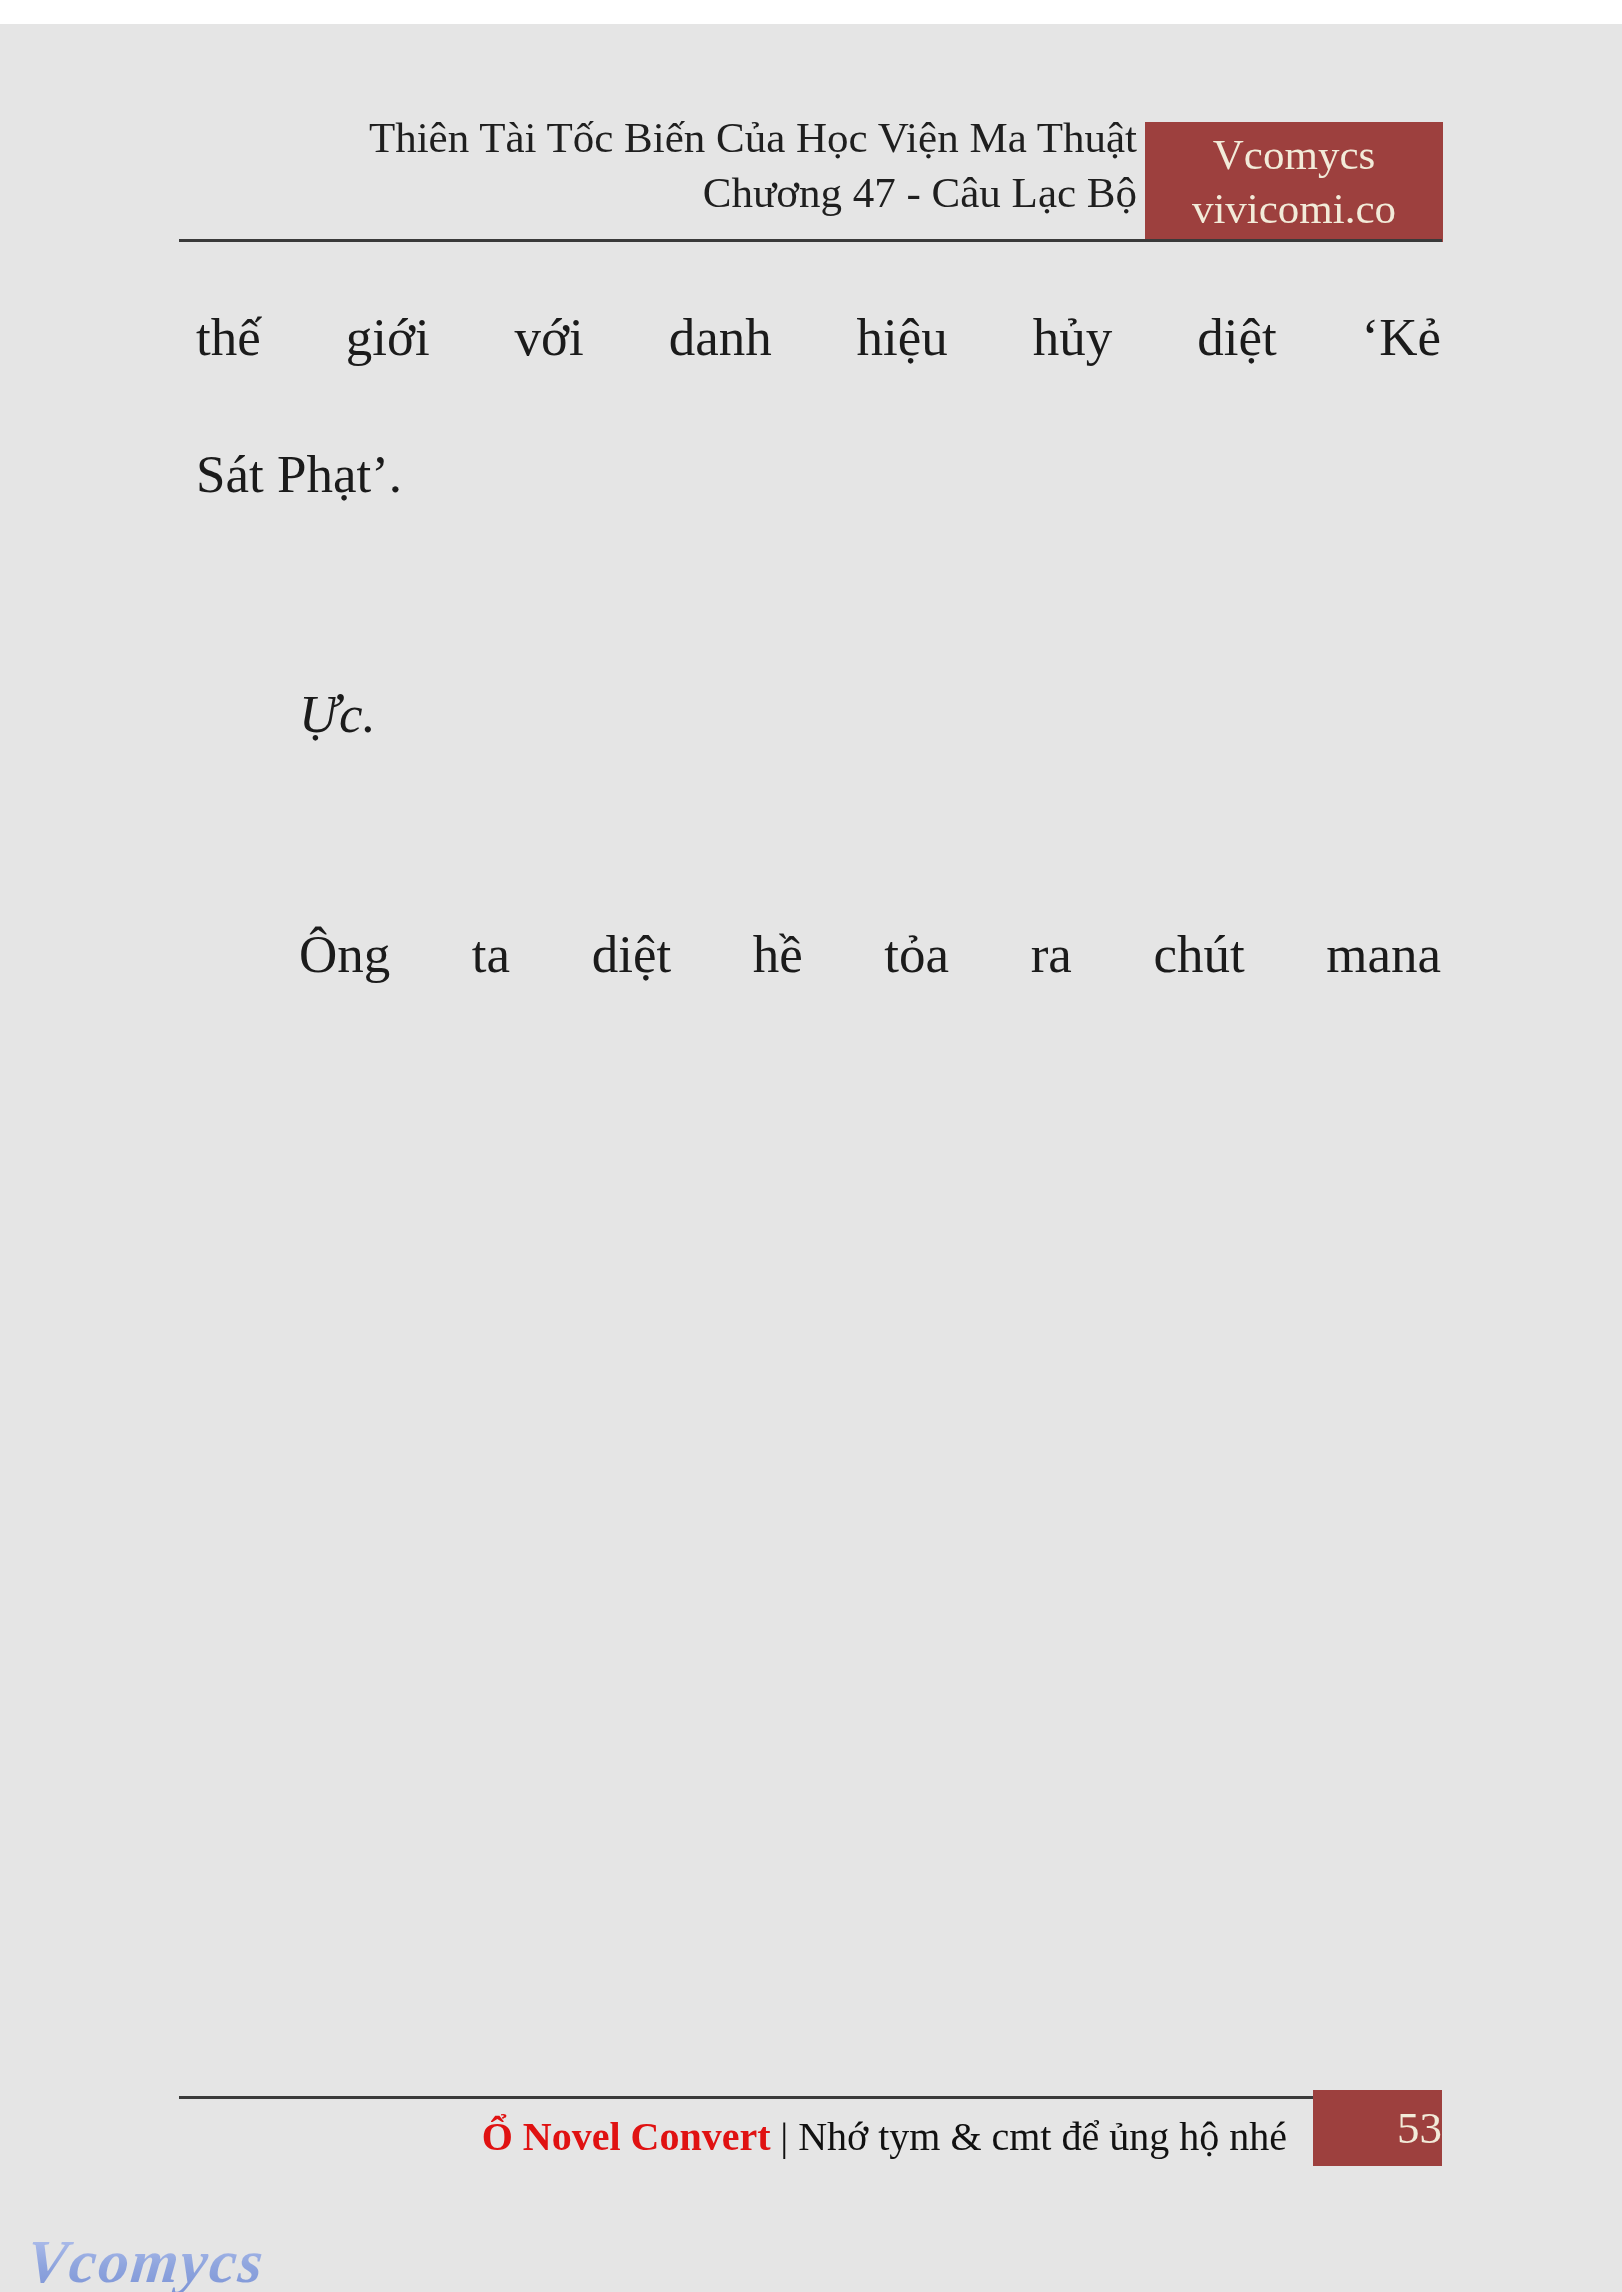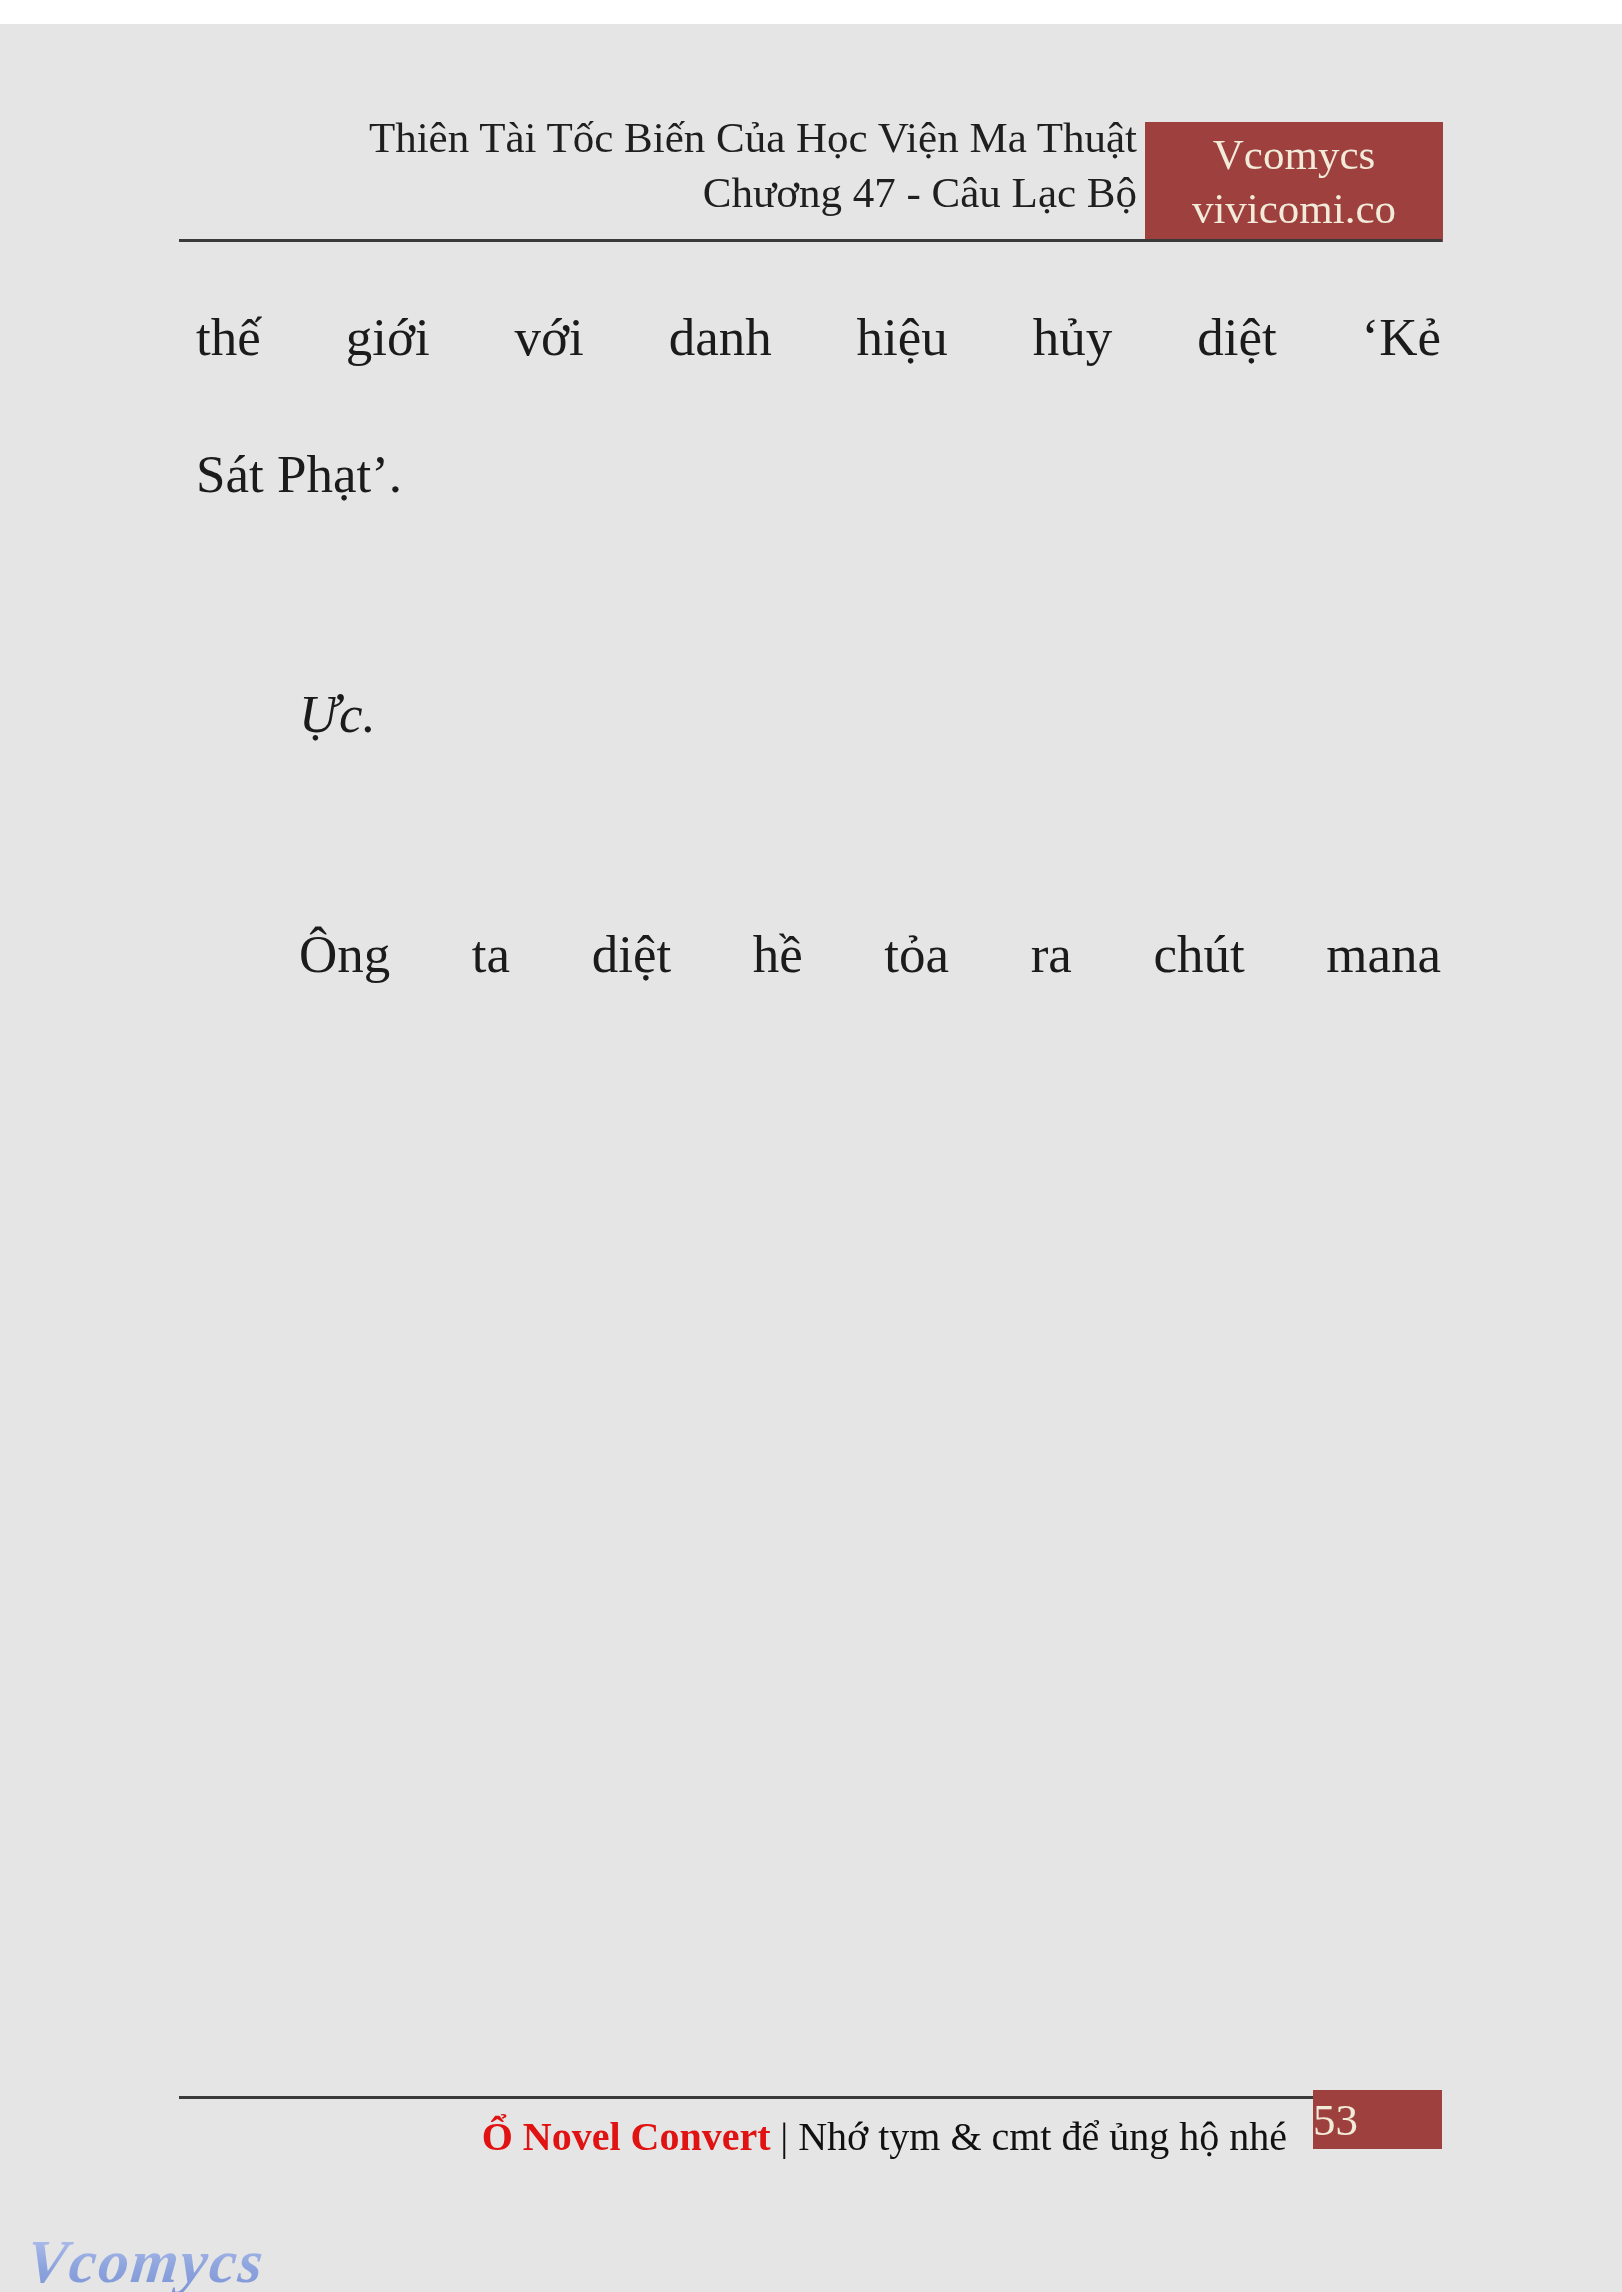--- a/index.html
+++ b/index.html
@@ -77,26 +77,26 @@
     white-space: nowrap;
     color: #111111;
   }
   .f-brand { color: var(--footer_brand, #e01212); font-weight: bold; }
   .f-sep { margin: 0 9.8px; font-weight: 400; }
   .page-box {
     position: absolute;
     left: 1313px;
     top: 2066px;
     width: 129px;
-    height: 59px;
+    height: 76px;
     background: var(--brand_bg, #9d403e);
     color: var(--brand_fg, #f2ebd9);
     display: flex;
     align-items: center;
-    justify-content: flex-start;
+    justify-content: flex-end;
     font-size: 45px;
   }
 
   
   .watermark {
     position: absolute;
     left: 27.4px;
     top: 2203px;
     font-size: 61px;
     font-weight: bold;

